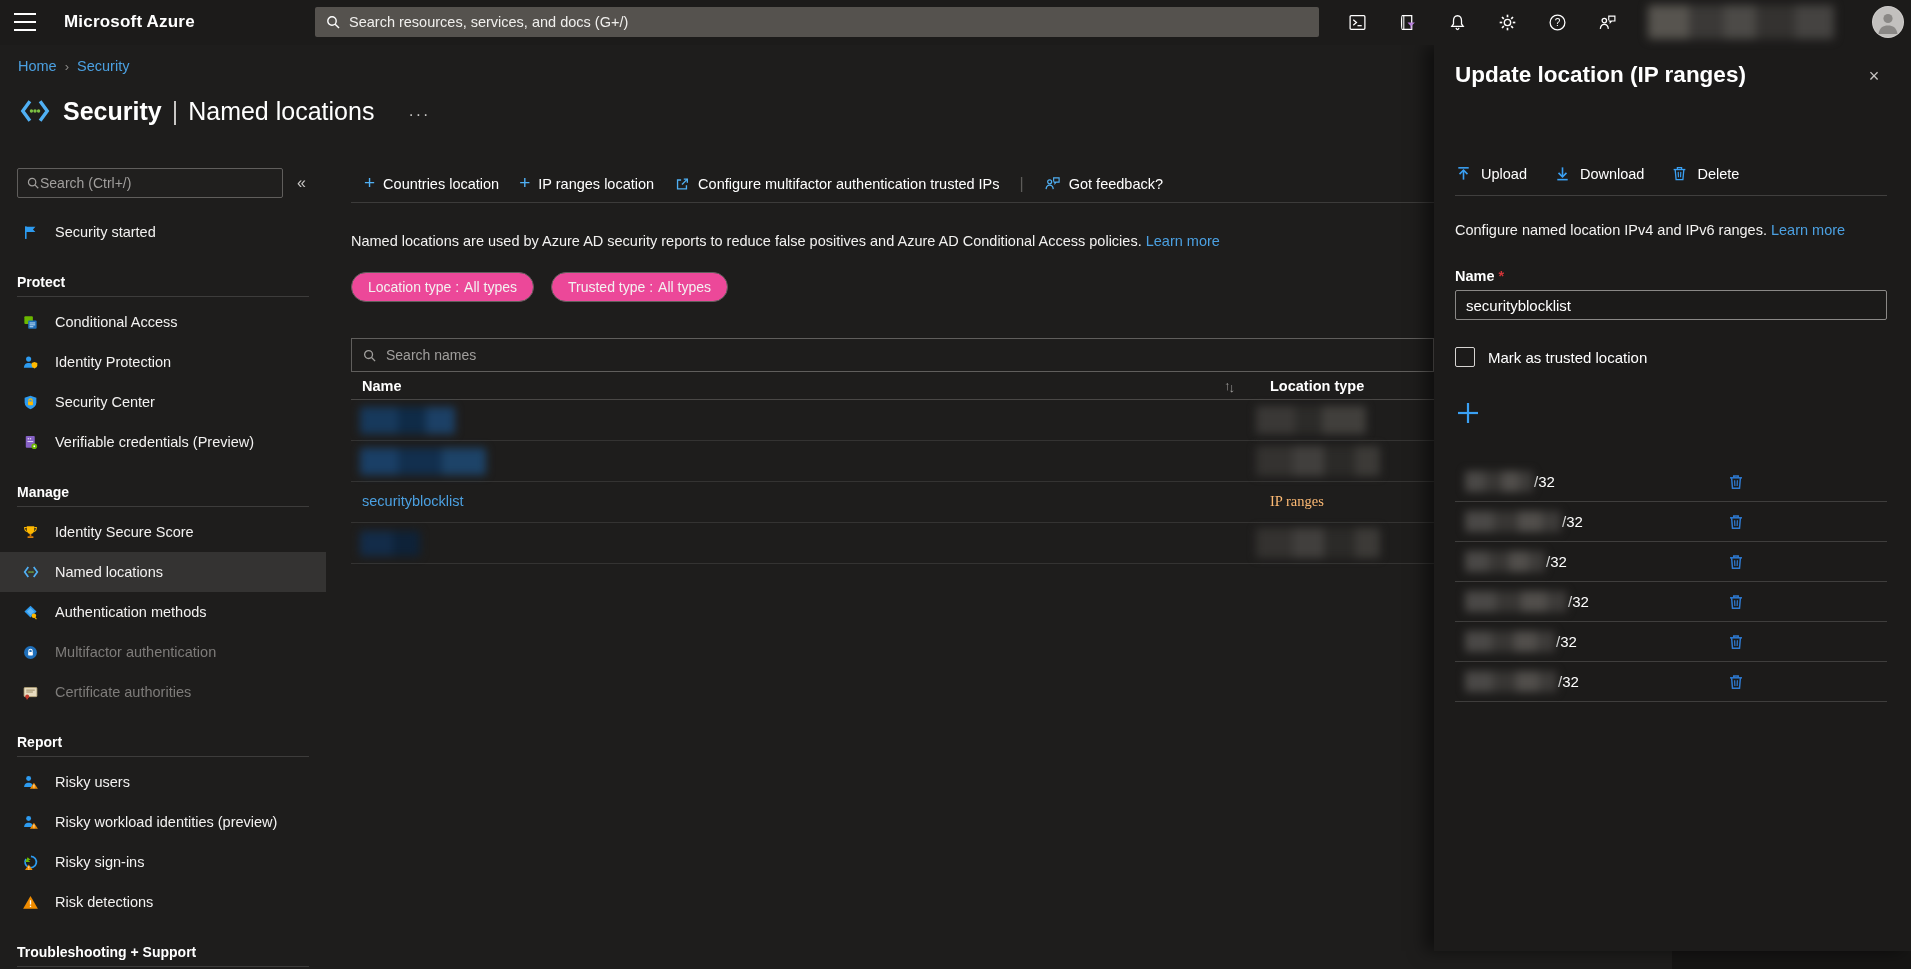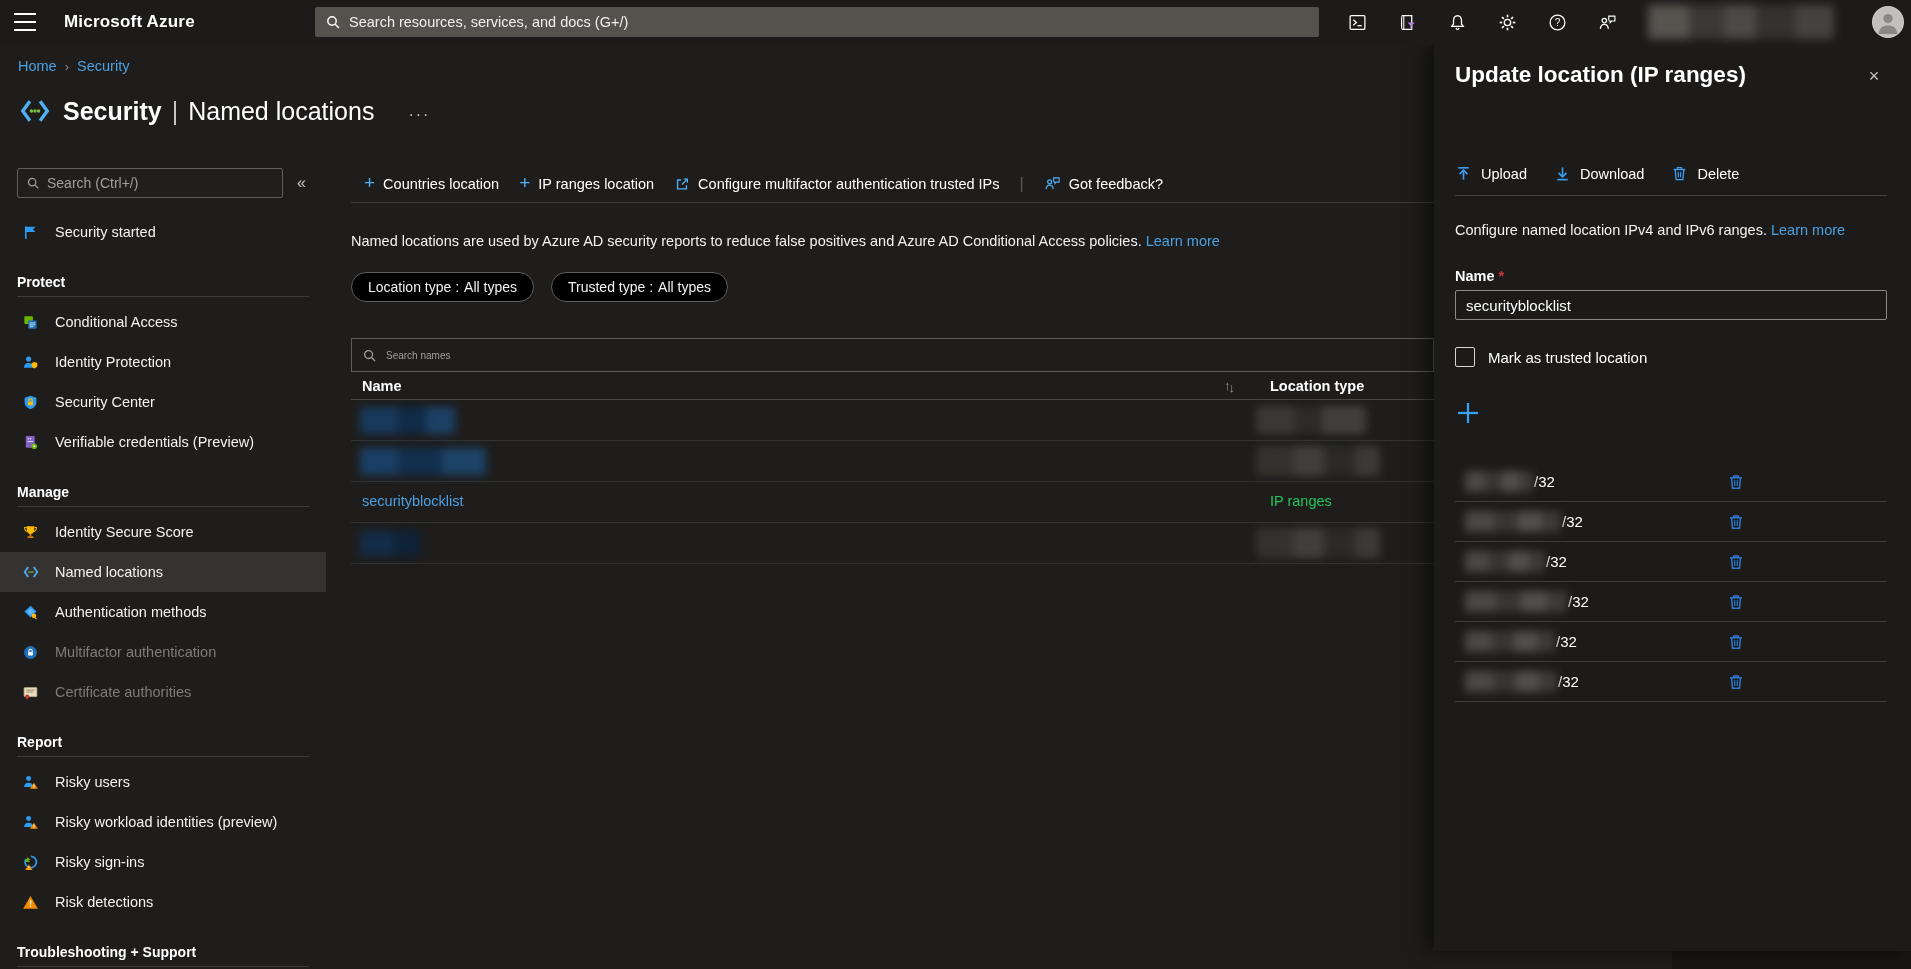--- a/index.html
+++ b/index.html
@@ -30,59 +30,59 @@
   .title-icon { width:34px; height:34px; margin-right:11px; }
   .title-main { font-size:25px; font-weight:700; color:#fff; }
   .title-sep { font-size:25px; font-weight:300; color:#c8c6c4; margin:0 10px; }
   .title-sub { font-size:25px; font-weight:400; color:#fff; }
   .title-more { margin-left:34px; color:#c8c6c4; font-size:16px; letter-spacing:2px; cursor:pointer; padding-top:8px; }
 
   
   .sidebar { position:absolute; left:0; top:165px; width:326px; bottom:0; overflow:hidden; }
   .side-searchrow { display:flex; align-items:center; margin:3px 0 14px 17px; }
   .side-search { width:266px; height:30px; border:1px solid #605e5c; border-radius:2px; display:flex; align-items:center; padding:0 8px; background:#201f1e; }
-  .side-search input { flex:1; background:transparent; border:none; outline:none; color:#d0cecc; font-size:14px; font-family:inherit; margin-left:7px; }
+  .side-search input { flex:1; background:transparent; border:none; outline:none; color:#d0cecc; font-size:14px; font-family:inherit; }
   .side-search input::placeholder { color:#a19f9d; opacity:1; }
   .side-collapse { margin-left:14px; color:#c8c6c4; font-size:16px; cursor:pointer; user-select:none; }
   .side-item { height:40px; display:flex; align-items:center; padding-left:22px; cursor:pointer; }
   .side-item.selected { background:#343332; }
   .side-item .si { width:20px; height:18px; margin-right:13px; flex:none; display:flex; align-items:center; }
   .side-item .sl { font-size:14.5px; color:#f3f2f1; white-space:nowrap; }
   .side-item.disabled .sl { color:#7e7c7a; }
   .side-header { padding-left:17px; margin-top:19px; font-size:14px; font-weight:700; color:#fff; height:22px; line-height:22px; }
   .side-div { height:1px; background:#3d3c3b; margin:3px 17px 5px 17px; }
 
   
   .main { position:absolute; left:326px; top:165px; width:1108px; bottom:0; padding:0 0 0 25px; }
   .cmdbar { height:38px; display:flex; align-items:center; gap:20px; border-bottom:1px solid #3c3b3a; padding-left:13px; }
   .cmd { display:flex; align-items:center; gap:8px; cursor:pointer; font-size:14.5px; color:#fff; white-space:nowrap; }
   .cmd .plus { color:#50b0f4; font-size:19px; font-weight:400; line-height:1; transform:translateY(-1px); }
   .cmd-div { color:#5d5b59; font-size:16px; }
   .descrow { margin-top:30px; font-size:14.5px; color:#f3f2f1; }
   .descrow a, .lm { color:#4ba0e1; text-decoration:none; cursor:pointer; }
   .pills { margin-top:23px; display:flex; gap:17px; }
-  .pill { height:30px; border:1px solid #605e5c; border-radius:16px; background:#000000; display:flex; align-items:center; padding:0 16px; font-size:14px; color:#f3f2f1; cursor:pointer; white-space:nowrap; }
+  .pill { height:30px; border:1px solid #605e5c; border-radius:16px; background:#ec4899; display:flex; align-items:center; padding:0 16px; font-size:14px; color:#f3f2f1; cursor:pointer; white-space:nowrap; }
   .pill b { margin-left:5px; font-weight:400; }
   .namesearch { margin-top:36px; height:34px; border:1px solid #605e5c; display:flex; align-items:center; padding:0 10px; background:#1e1d1c; }
-  .namesearch input { flex:1; background:transparent; border:none; outline:none; color:#c4b5fd; font-size:10px; font-family:inherit; margin-left:9px; }
+  .namesearch input { flex:1; background:transparent; border:none; outline:none; color:#c4b5fd; font-size:14px; font-family:inherit; margin-left:9px; }
   .namesearch input::placeholder { color:#a19f9d; opacity:1; }
   .thead { position:relative; height:28px; border-bottom:1px solid #4a4846; }
   .thead .hname { position:absolute; left:11px; top:6px; font-size:14.5px; font-weight:700; color:#fff; }
   .thead .hsort { position:absolute; left:873px; top:6px; font-size:13px; color:#a19f9d; }
   .thead .hsort .dn { display:inline-block; transform:translateY(2px); margin-left:-2px; }
   .thead .htype { position:absolute; left:919px; top:6px; font-size:14.5px; font-weight:700; color:#fff; }
   .trow { position:relative; height:41px; border-bottom:1px solid #343332; cursor:pointer; }
   .redact { position:absolute; border-radius:2px; filter:blur(4px); }
   .r-name1 { left:9px; top:7px; width:95px; height:27px; background:linear-gradient(90deg,#17395c 0 40%,#0f2b47 40% 70%,#1c4066 70%); }
   .r-name2 { left:9px; top:7px; width:126px; height:27px; background:linear-gradient(90deg,#1a3f66 0 30%,#122f4e 30% 65%,#1d4368 65%); }
   .r-name4 { left:9px; top:8px; width:60px; height:25px; background:linear-gradient(90deg,#132c49 0 55%,#0e2238 55%); }
   .r-type { left:905px; top:6px; width:110px; height:28px; background:linear-gradient(90deg,#3a3836 0 35%,#2c2b29 35% 60%,#413f3c 60%); }
   .r-type2 { left:905px; top:5px; width:124px; height:30px; background:linear-gradient(90deg,#343230 0 30%,#413f3d 30% 55%,#2b2a28 55% 80%,#3c3a37 80%); }
   .trow .cell-link { position:absolute; left:11px; top:11px; font-size:14.5px; color:#4ba0e1; text-decoration:none; cursor:pointer; }
-  .trow .cell-type { position:absolute; left:919px; top:11px; font-size:14.5px; color:#22c55e; }
+  .trow .cell-type { position:absolute; left:919px; top:11px; font-size:14.5px; color:#fdba74;font-family:Liberation Serif, serif; }
 
   
   .panel { position:absolute; left:1434px; top:45px; width:477px; bottom:18px; background:#1c1b1a; box-shadow:-9px 0 16px rgba(0,0,0,.5); padding:0 24px 0 21px; z-index:20; }
   .p-titlerow { position:relative; padding-top:17px; height:77px; }
   .p-title { font-size:22.5px; font-weight:700; color:#fff; }
   .p-close { position:absolute; right:0; top:18px; font-size:18px; color:#c8c6c4; cursor:pointer; width:26px; height:26px; text-align:center; line-height:26px; }
   .p-toolbar { display:flex; align-items:center; gap:27px; height:30px; margin-top:44px; border-bottom:1px solid #403f3e; padding-bottom:14px; }
   .p-tool { display:flex; align-items:center; gap:9px; cursor:pointer; font-size:14.5px; color:#fff; }
   .p-desc { margin-top:26px; font-size:14.5px; color:#f3f2f1; }
   .p-label { margin-top:30px; font-size:14.5px; font-weight:600; color:#fff; }

